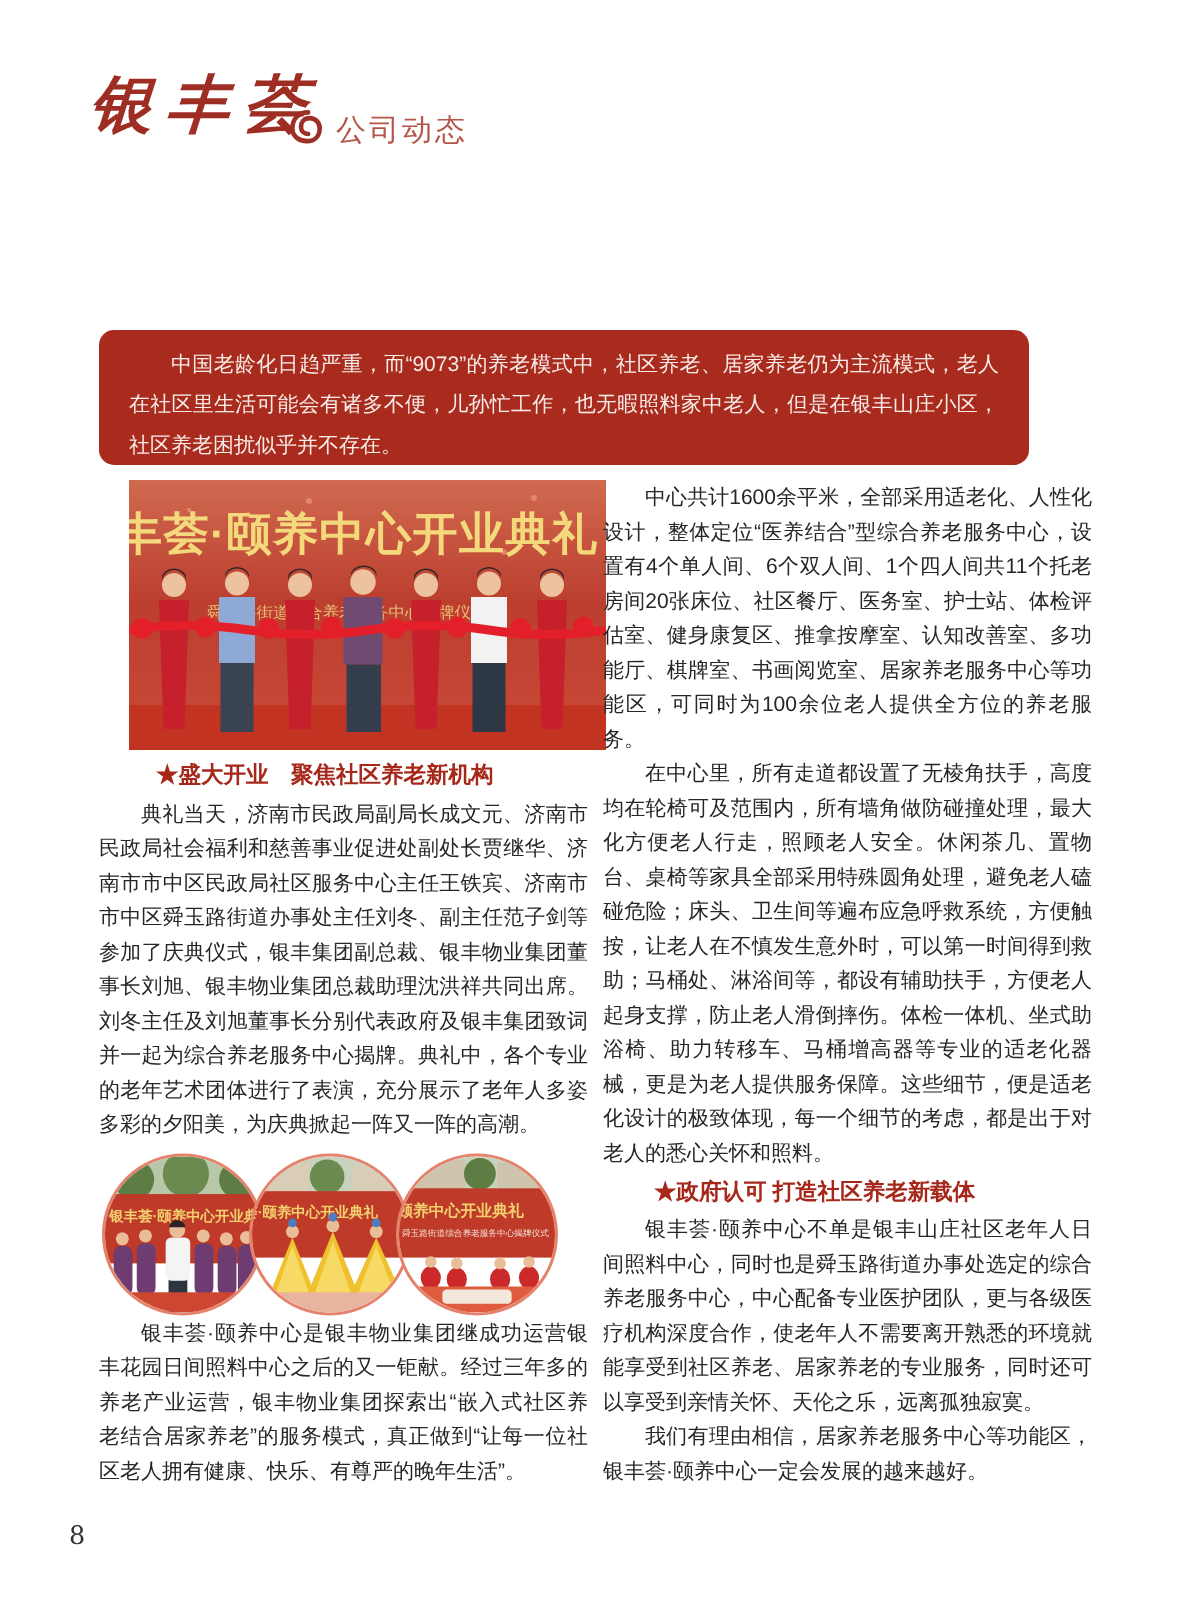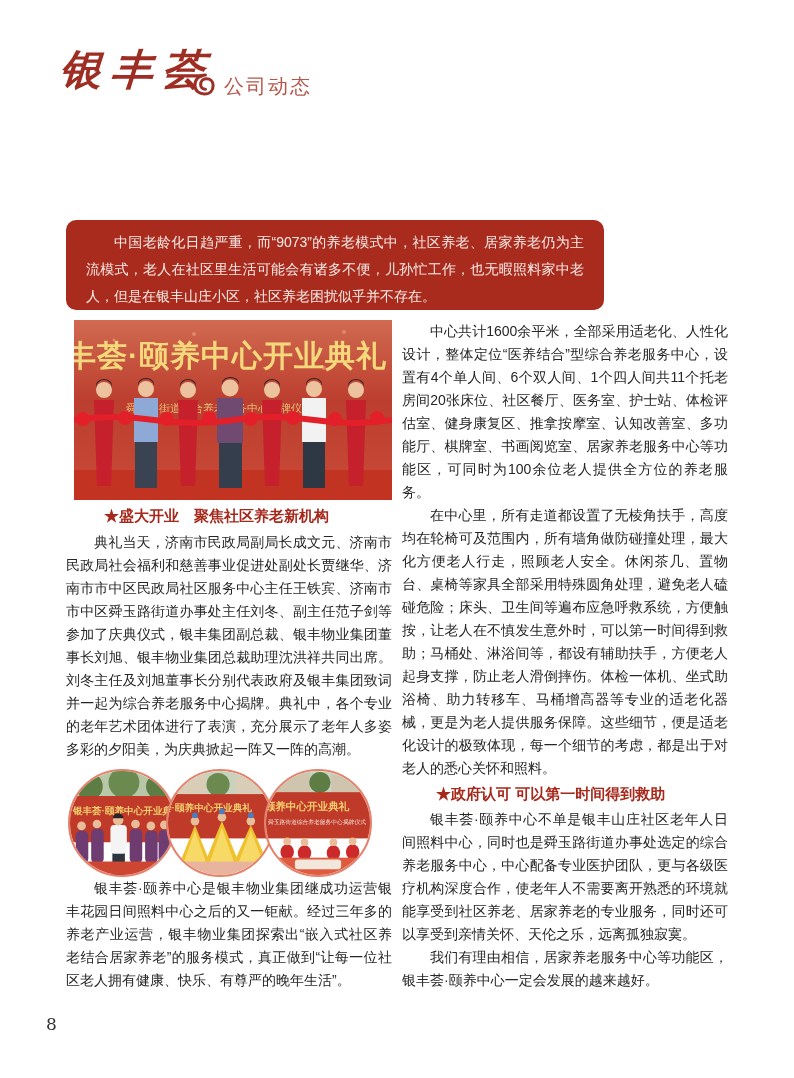--- a/index.html
+++ b/index.html
@@ -19,35 +19,35 @@
   .brand-swirl{position:absolute;left:193px;top:73px;width:23px;height:23px;}
   .section-label{position:absolute;left:224px;top:73px;font-size:20px;
     color:var(--section-label-red);letter-spacing:2px;}
 
   
   .title-block{position:absolute;left:78px;top:124px;display:flex;}
   .title-bar{width:4px;height:84px;background:var(--title-bar-red);margin-right:13px;}
   .title-lines{font-size:29px;font-weight:800;color:#111;line-height:42px;letter-spacing:1px;}
 
   
-  .intro-box{position:absolute;left:66px;top:220px;width:538px;height:90px;
+  .intro-box{position:absolute;left:66px;top:220px;width:620px;height:90px;
     background:var(--accent-red);border-radius:10px;color:var(--intro-text);
     font-size:14px;line-height:27px;padding:9px 20px 12px;text-align:justify;overflow:hidden;}
   .intro-box p{text-indent:2em;}
 
   
   .columns{position:absolute;left:66px;top:320px;width:662px;display:flex;gap:10px;}
   .col{width:326px;}
   .body-p{font-size:14px;line-height:23px;color:var(--body-text);
     text-align:justify;text-indent:2em;}
   .caption{color:var(--caption-red);font-weight:bold;font-size:15px;margin:7px 0 5px 38px;
     white-space:pre-wrap;}
   .r-heading{color:var(--caption-red);font-weight:bold;font-size:15px;margin:5px 0 4px 34px;}
 
-  .photo{width:318px;height:180px;margin-left:8px;overflow:hidden;background:var(--photo-red);}
+  .photo{width:318px;height:180px;margin-left:20px;overflow:hidden;background:var(--photo-red);}
   .photo svg{display:block;}
 
   .circles{display:flex;margin:8px 0 0 2px;}
   .circle{width:108px;height:108px;border-radius:50%;overflow:hidden;position:relative;
     border:2px solid #e4826b;box-shadow:inset 0 0 0 2px #fff;background:#fff;flex:0 0 auto;}
   .circle + .circle{margin-left:-10px;}
   .circle:nth-child(2){z-index:2;}
   .circle:nth-child(3){z-index:3;}
   .circle svg{display:block;}
 
@@ -251,20 +251,20 @@
           </svg>
         </div>
       </div>
 
       <p class="body-p">银丰荟·颐养中心是银丰物业集团继成功运营银丰花园日间照料中心之后的又一钜献。经过三年多的养老产业运营，银丰物业集团探索出“嵌入式社区养老结合居家养老”的服务模式，真正做到“让每一位社区老人拥有健康、快乐、有尊严的晚年生活”。</p>
     </div>
 
     <div class="col">
       <p class="body-p">中心共计1600余平米，全部采用适老化、人性化设计，整体定位“医养结合”型综合养老服务中心，设置有4个单人间、6个双人间、1个四人间共11个托老房间20张床位、社区餐厅、医务室、护士站、体检评估室、健身康复区、推拿按摩室、认知改善室、多功能厅、棋牌室、书画阅览室、居家养老服务中心等功能区，可同时为100余位老人提供全方位的养老服务。</p>
       <p class="body-p">在中心里，所有走道都设置了无棱角扶手，高度均在轮椅可及范围内，所有墙角做防碰撞处理，最大化方便老人行走，照顾老人安全。休闲茶几、置物台、桌椅等家具全部采用特殊圆角处理，避免老人磕碰危险；床头、卫生间等遍布应急呼救系统，方便触按，让老人在不慎发生意外时，可以第一时间得到救助；马桶处、淋浴间等，都设有辅助扶手，方便老人起身支撑，防止老人滑倒摔伤。体检一体机、坐式助浴椅、助力转移车、马桶增高器等专业的适老化器械，更是为老人提供服务保障。这些细节，便是适老化设计的极致体现，每一个细节的考虑，都是出于对老人的悉心关怀和照料。</p>
-      <div class="r-heading">★政府认可 可以第一时间得到救助</div>
+      <div class="r-heading">★政府认可 打造社区养老新载体</div>
       <p class="body-p">银丰荟·颐养中心不单是银丰山庄社区老年人日间照料中心，同时也是舜玉路街道办事处选定的综合养老服务中心，中心配备专业医护团队，更与各级医疗机构深度合作，使老年人不需要离开熟悉的环境就能享受到社区养老、居家养老的专业服务，同时还可以享受到亲情关怀、天伦之乐，远离孤独寂寞。</p>
       <p class="body-p">我们有理由相信，居家养老服务中心等功能区，银丰荟·颐养中心一定会发展的越来越好。</p>
     </div>
   </div>
 
   <div class="page-num">8</div>
 </div>
 
 </body></html>

